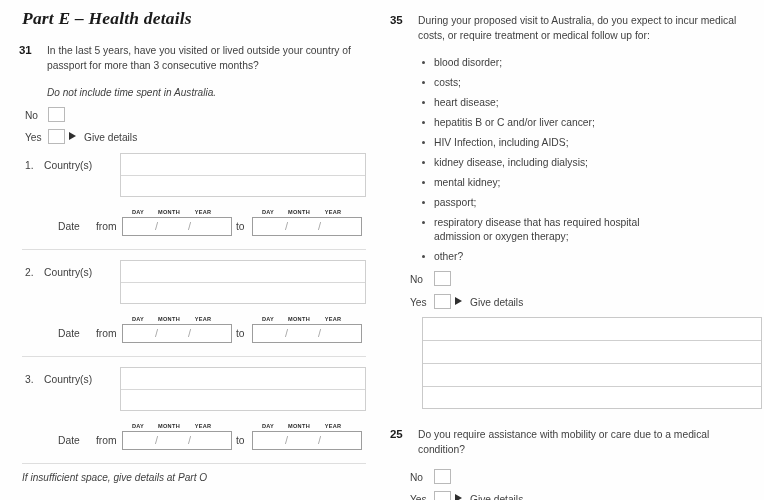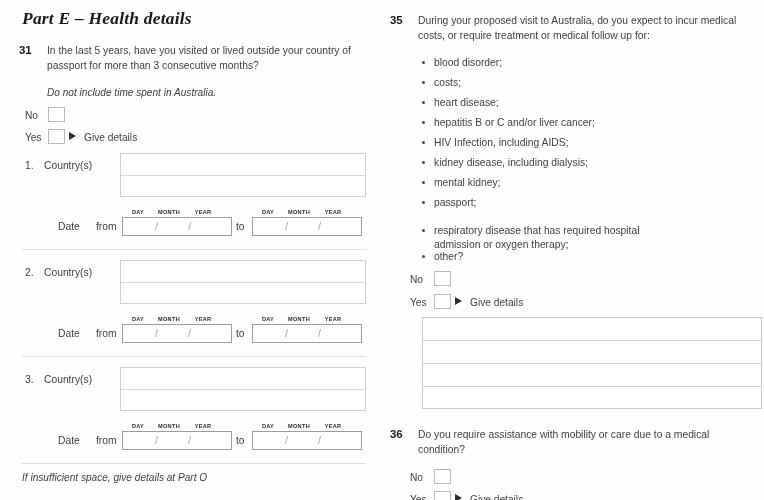--- a/index.html
+++ b/index.html
@@ -349,21 +349,21 @@
       <span class="bullet-text">kidney disease, including dialysis;</span>
     </div>
     <div class="bullet-row" style="left:40px; top:176px; width:330px;">
       <span class="bullet-dot"></span>
       <span class="bullet-text">mental kidney;</span>
     </div>
     <div class="bullet-row" style="left:40px; top:196px; width:330px;">
       <span class="bullet-dot"></span>
       <span class="bullet-text">passport;</span>
     </div>
-    <div class="bullet-row" style="left:40px; top:216px; width:230px;margin-top:8px;">
+    <div class="bullet-row" style="left:40px; top:216px; width:230px;">
       <span class="bullet-dot"></span>
       <span class="bullet-text">respiratory disease that has required hospital admission or oxygen therapy;</span>
     </div>
     <div class="bullet-row" style="left:40px; top:250px; width:330px;">
       <span class="bullet-dot"></span>
       <span class="bullet-text">other?</span>
     </div>
 
     <div class="yn-label" style="left:28px; top:274px;">No</div>
     <div class="checkbox" style="left:52px; top:271px;"></div>
@@ -372,21 +372,21 @@
     <div class="checkbox" style="left:52px; top:294px;"></div>
     <div class="arrow" style="left:73px; top:297px;"></div>
     <div class="give-details" style="left:88px; top:297px;">Give details</div>
 
     <div class="lined-box" style="left:40px; top:317px; width:340px; height:92px;">
       <div class="rule" style="top:22px;"></div>
       <div class="rule" style="top:45px;"></div>
       <div class="rule" style="top:68px;"></div>
     </div>
 
-    <div class="qnum" style="left:8px; top:428px;">36</div>
+    <div class="qnum" style="left:8px; top:428px;">25</div>
     <div class="qtext" style="left:36px; top:428px; width:336px;">Do you require assistance with mobility or care due to a medical condition?</div>
 
     <div class="yn-label" style="left:28px; top:472px;">No</div>
     <div class="checkbox" style="left:52px; top:469px;"></div>
 
     <div class="yn-label" style="left:28px; top:494px;">Yes</div>
     <div class="checkbox" style="left:52px; top:491px;"></div>
     <div class="arrow" style="left:73px; top:494px;"></div>
     <div class="give-details" style="left:88px; top:494px;">Give details</div>
   </div>

